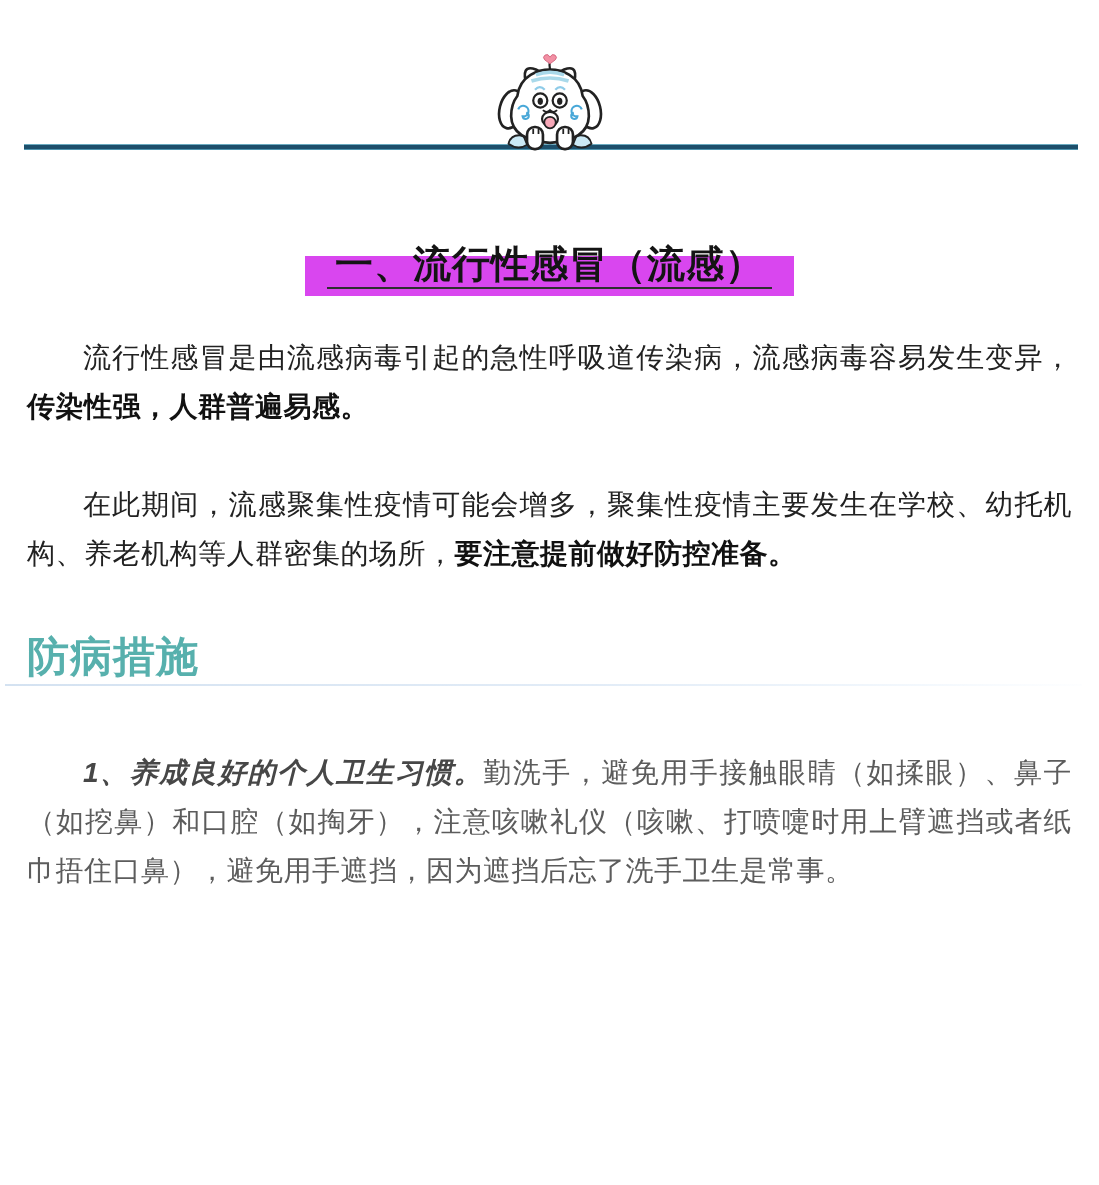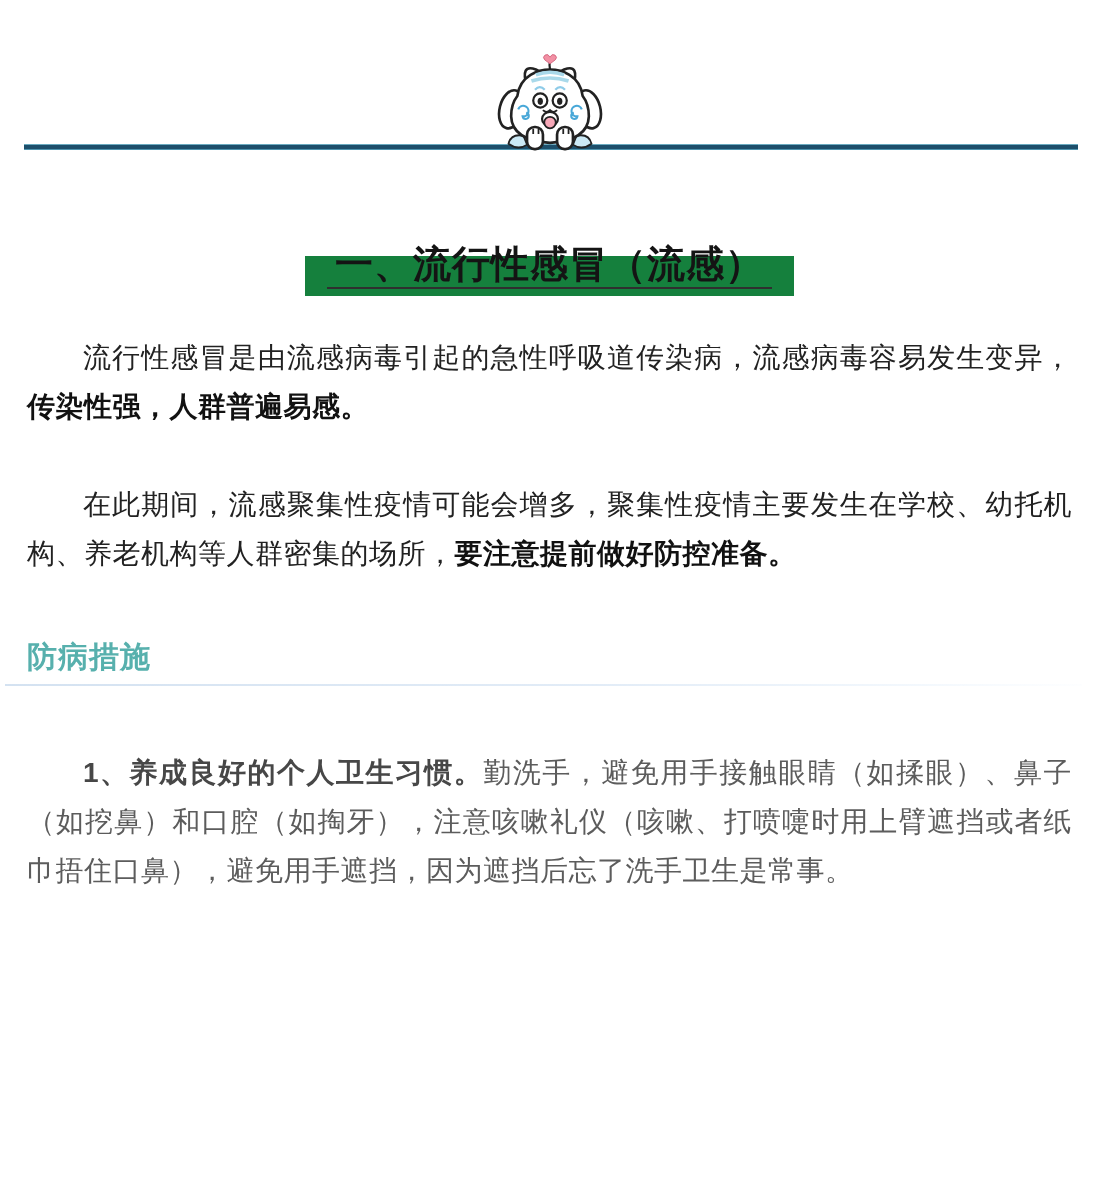--- a/index.html
+++ b/index.html
@@ -58,21 +58,21 @@
     height: 112px;
   }
   
   .h1wrap {
     text-align: center;
     margin-top: 106px;
     height: 40px;
   }
   .h1box {
     display: inline-block;
-    background: #15803d;
+    background: #d946ef;
     height: 40px;
     padding: 0 22px;
     vertical-align: top;
   }
   .h1text {
     display: inline-block;
     font-size: 38px;
     line-height: 44px;
     font-weight: 700;
     color: #141414;
@@ -80,40 +80,41 @@
     padding: 0 8px 1px 8px;
     border-bottom: 2px solid #2f2f2f;
     letter-spacing: 1px;
     white-space: nowrap;
   }
   .p1 { margin-top: 56px !important; }
   .p2 { margin-top: 49px !important; }
   .p3 { margin-top: 37px !important; }
   
   .h2 {
-    font-size: 30px;
+    font-size: 42px;
     line-height: 46px;
     font-weight: 700;
     color: #57b0ad;
     margin: 56px 0 0 0;
     letter-spacing: 1px;
   }
   .h2-rule {
     height: 2px;
     margin-top: 4px;
     margin-left: -22px;
     margin-right: -10px;
     background: linear-gradient(to right, #d4e2f1 0%, #e2ecf7 55%, #f3f8fd 85%, #fdfeff 100%);
   }
   .p4 {
     margin-top: 62px !important;
     color: #5c5c5c !important;
   }
   .p4 b {
     color: #474747 !important;
+    font-style: italic;
   }
 </style>
 </head>
 <body>
 
 <div class="article">
 
 
   <div class="mascot-band">
     <div class="divider"></div>

